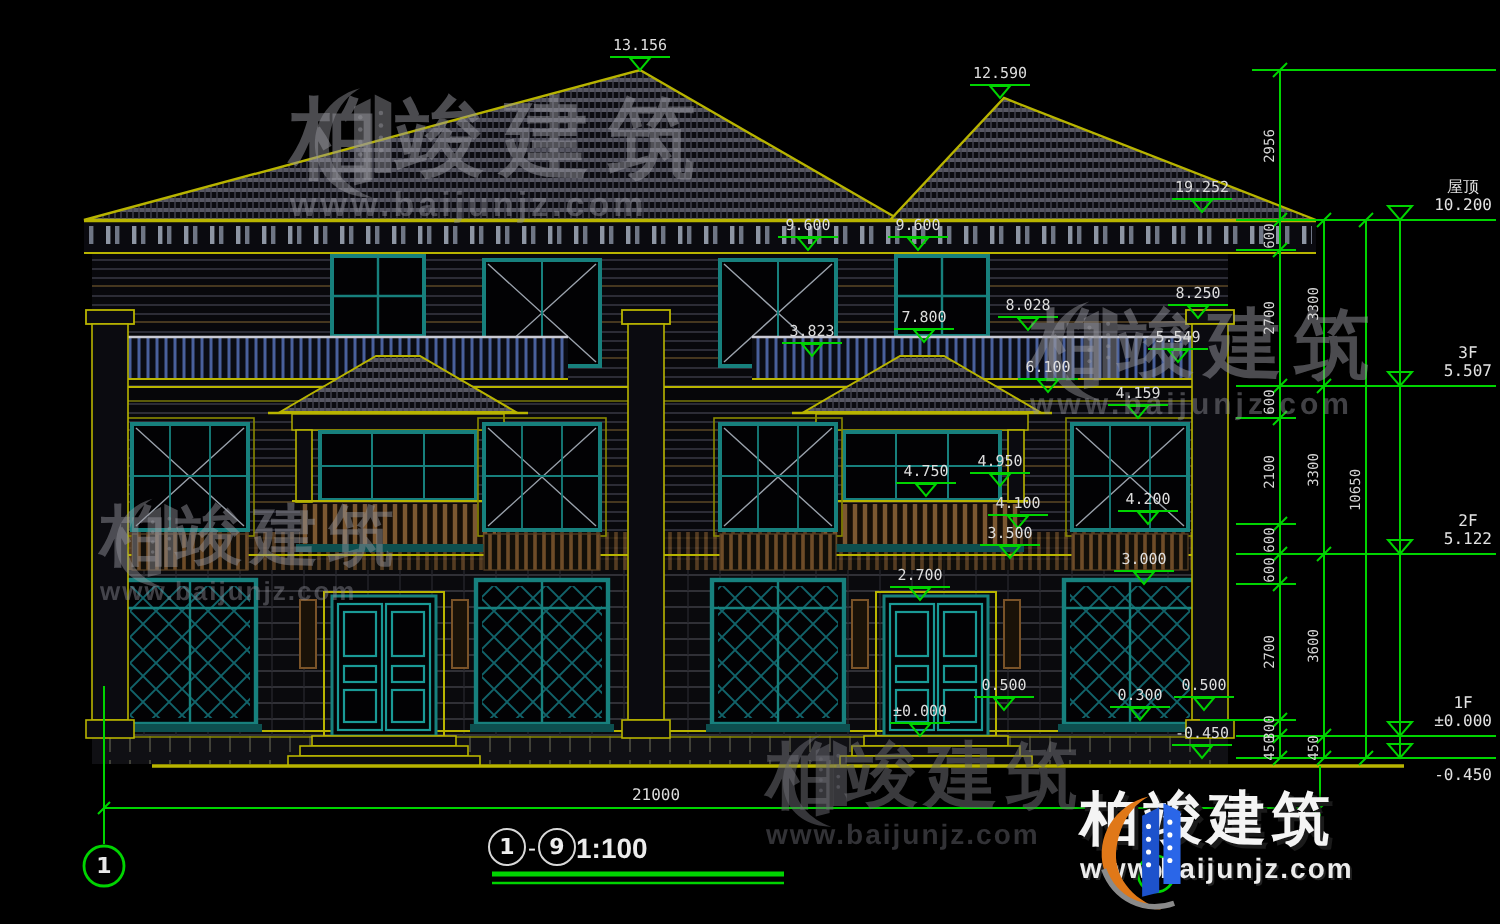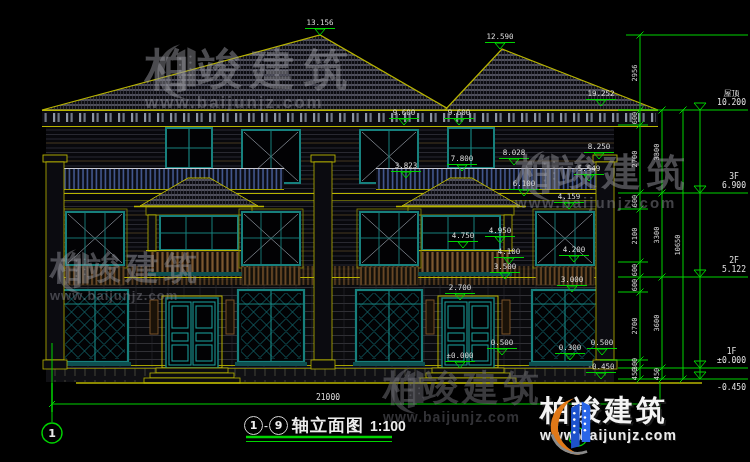--- a/index.html
+++ b/index.html
@@ -401,21 +401,20 @@
   <div class="wmtxt">
     <span class="cn">柏竣建筑</span>
     <span class="url">www.baijunjz.com</span>
   </div>
 </div>
 
 <div id="title">
   <span class="axcirc">1</span>
   <span class="tdash">-</span>
   <span class="axcirc">9</span>
-  <span class="tname">轴立面图</span>
   <span class="tscale">1:100</span>
 </div>
 
 <div id="dim21000" style="left:328px;top:393px">21000</div>
 <div class="axbubble" style="left:52px;top:433px">1</div>
 <div class="axbubble" style="left:578px;top:437px;font-size:10px">9</div>
 
 <div class="ann" style="left:320px;top:18px">13.156</div>
     <div class="ann" style="left:500px;top:32px">12.590</div>
     <div class="ann" style="left:601px;top:89px">19.252</div>
@@ -454,21 +453,21 @@
     <div class="chainlab" style="left:657px;top:235px">3300</div>
     <div class="chainlab" style="left:657px;top:322.5px">3600</div>
     <div class="chainlab" style="left:657px;top:373.5px">450</div>
     <div class="chainlab" style="left:678px;top:244.5px">10650</div>
     <div class="lvlblock" style="right: 4px; top: 90px;">
       <div>屋顶</div>
       <div>10.200</div>
     </div>
     <div class="lvlblock" style="right: 4px; top: 173px;">
       <div>3F</div>
-      <div>6.900</div>
+      <div>5.507</div>
     </div>
     <div class="lvlblock" style="right: 4px; top: 257px;">
       <div>2F</div>
       <div>5.122</div>
     </div>
     <div class="lvlblock" style="right: 4px; top: 348px;">
       <div>1F</div>
       <div>±0.000</div>
     </div>
     <div class="lvlblock" style="right: 4px; top: 384px;">-0.450</div>

